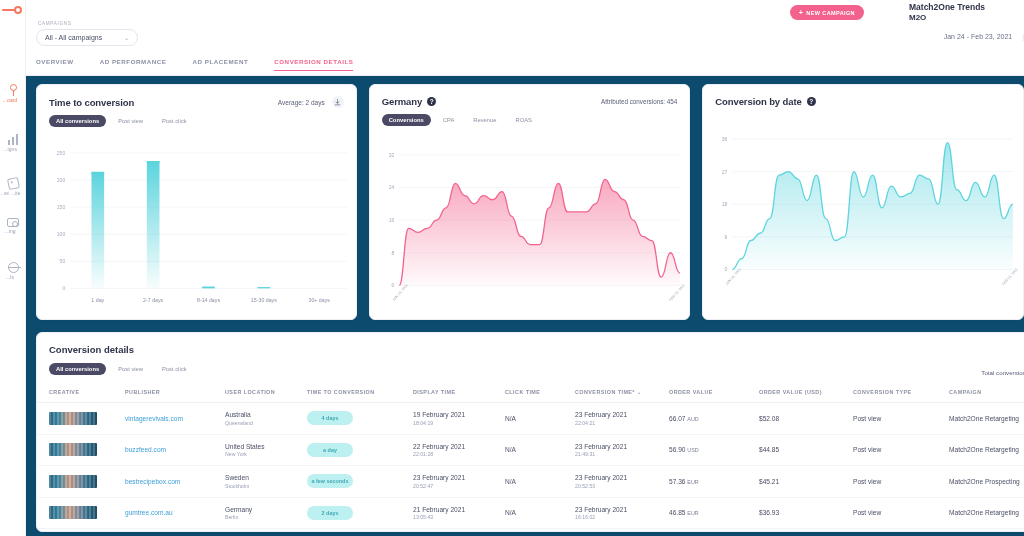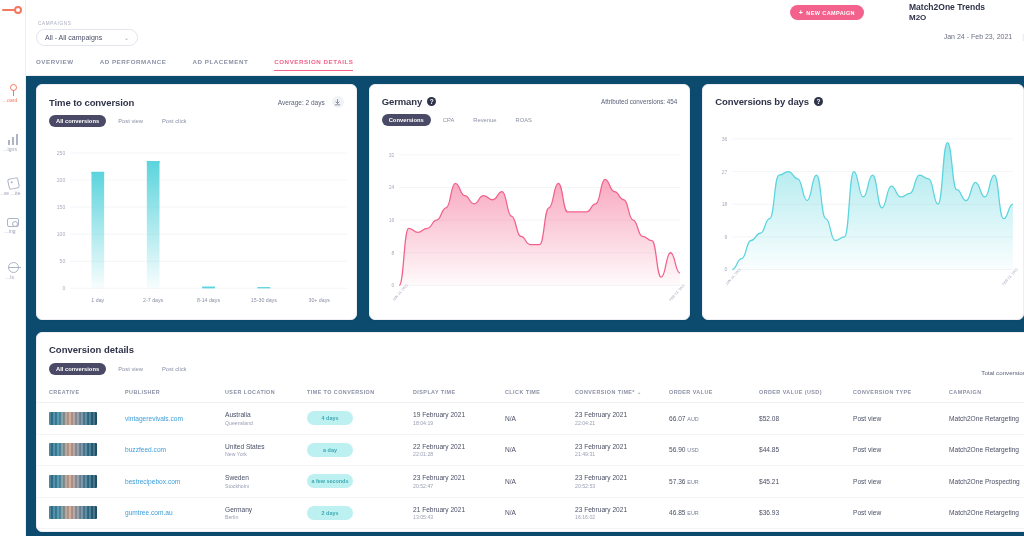--- a/index.html
+++ b/index.html
@@ -353,21 +353,21 @@
                 <path d="M30,142 C34.8,142 34.8,84.25 39.6,84.25 C44.400000000000006,84.25 44.400000000000006,88.375 49.2,88.375 C54,88.375 54,84.25 58.8,84.25 C63.6,84.25 63.6,76 68.4,76 C73.2,76 73.2,63.625 78,63.625 C82.8,63.625 82.8,38.875 87.6,38.875 C92.4,38.875 92.4,51.25 97.2,51.25 C102,51.25 102,59.5 106.8,59.5 C111.6,59.5 111.6,51.25 116.39999999999999,51.25 C121.19999999999999,51.25 121.19999999999999,55.375 126,55.375 C130.8,55.375 130.8,47.125 135.6,47.125 C140.39999999999998,47.125 140.39999999999998,71.875 145.2,71.875 C150,71.875 150,92.5 154.8,92.5 C159.60000000000002,92.5 159.60000000000002,100.75 164.4,100.75 C169.2,100.75 169.2,100.75 174,100.75 C178.8,100.75 178.8,63.625 183.6,63.625 C188.39999999999998,63.625 188.39999999999998,38.875 193.2,38.875 C198,38.875 198,67.75 202.79999999999998,67.75 C207.59999999999997,67.75 207.59999999999997,67.75 212.39999999999998,67.75 C217.2,67.75 217.2,67.75 222,67.75 C226.8,67.75 226.8,59.5 231.6,59.5 C236.39999999999998,59.5 236.39999999999998,34.75 241.2,34.75 C246,34.75 246,47.125 250.8,47.125 C255.6,47.125 255.6,55.375 260.4,55.375 C265.2,55.375 265.2,76 270,76 C274.8,76 274.8,92.5 279.6,92.5 C284.4,92.5 284.4,96.625 289.2,96.625 C294,96.625 294,133.75 298.8,133.75 C303.6,133.75 303.6,109 308.4,109 C313.2,109 313.2,129.625 318,129.625 L318,142 L30,142 Z" fill="url(#gTrend)"></path>
                 <path d="M30,142 C34.8,142 34.8,84.25 39.6,84.25 C44.400000000000006,84.25 44.400000000000006,88.375 49.2,88.375 C54,88.375 54,84.25 58.8,84.25 C63.6,84.25 63.6,76 68.4,76 C73.2,76 73.2,63.625 78,63.625 C82.8,63.625 82.8,38.875 87.6,38.875 C92.4,38.875 92.4,51.25 97.2,51.25 C102,51.25 102,59.5 106.8,59.5 C111.6,59.5 111.6,51.25 116.39999999999999,51.25 C121.19999999999999,51.25 121.19999999999999,55.375 126,55.375 C130.8,55.375 130.8,47.125 135.6,47.125 C140.39999999999998,47.125 140.39999999999998,71.875 145.2,71.875 C150,71.875 150,92.5 154.8,92.5 C159.60000000000002,92.5 159.60000000000002,100.75 164.4,100.75 C169.2,100.75 169.2,100.75 174,100.75 C178.8,100.75 178.8,63.625 183.6,63.625 C188.39999999999998,63.625 188.39999999999998,38.875 193.2,38.875 C198,38.875 198,67.75 202.79999999999998,67.75 C207.59999999999997,67.75 207.59999999999997,67.75 212.39999999999998,67.75 C217.2,67.75 217.2,67.75 222,67.75 C226.8,67.75 226.8,59.5 231.6,59.5 C236.39999999999998,59.5 236.39999999999998,34.75 241.2,34.75 C246,34.75 246,47.125 250.8,47.125 C255.6,47.125 255.6,55.375 260.4,55.375 C265.2,55.375 265.2,76 270,76 C274.8,76 274.8,92.5 279.6,92.5 C284.4,92.5 284.4,96.625 289.2,96.625 C294,96.625 294,133.75 298.8,133.75 C303.6,133.75 303.6,109 308.4,109 C313.2,109 313.2,129.625 318,129.625" fill="none" stroke="#f2628c" stroke-width="1.3"></path>
                 <text x="32" y="150" text-anchor="middle" transform="rotate(-48 32 150)" class="rot-lbl">JAN 24, 2021</text>
                 <text x="316" y="150" text-anchor="middle" transform="rotate(-48 316 150)" class="rot-lbl">FEB 23, 2021</text>
               </svg>
           </div>
         </div>
 
         <div class="card card-c">
           <div class="card-head">
-            <span class="card-title">Conversions by days</span>
+            <span class="card-title">Conversion by date</span>
             <span class="help-ico">?</span>
           </div>
           <div class="chart-area" style="top:44px">
             <svg class="chart-svg" viewBox="0 0 328 192" preserveAspectRatio="none" id="svg-conv">
                 <defs>
                   <linearGradient id="gConv" x1="0" y1="0" x2="0" y2="1">
                     <stop offset="0%" stop-color="#5bd4dd" stop-opacity="0.55"></stop>
                     <stop offset="100%" stop-color="#5bd4dd" stop-opacity="0.03"></stop>
                   </linearGradient>
                 </defs>

